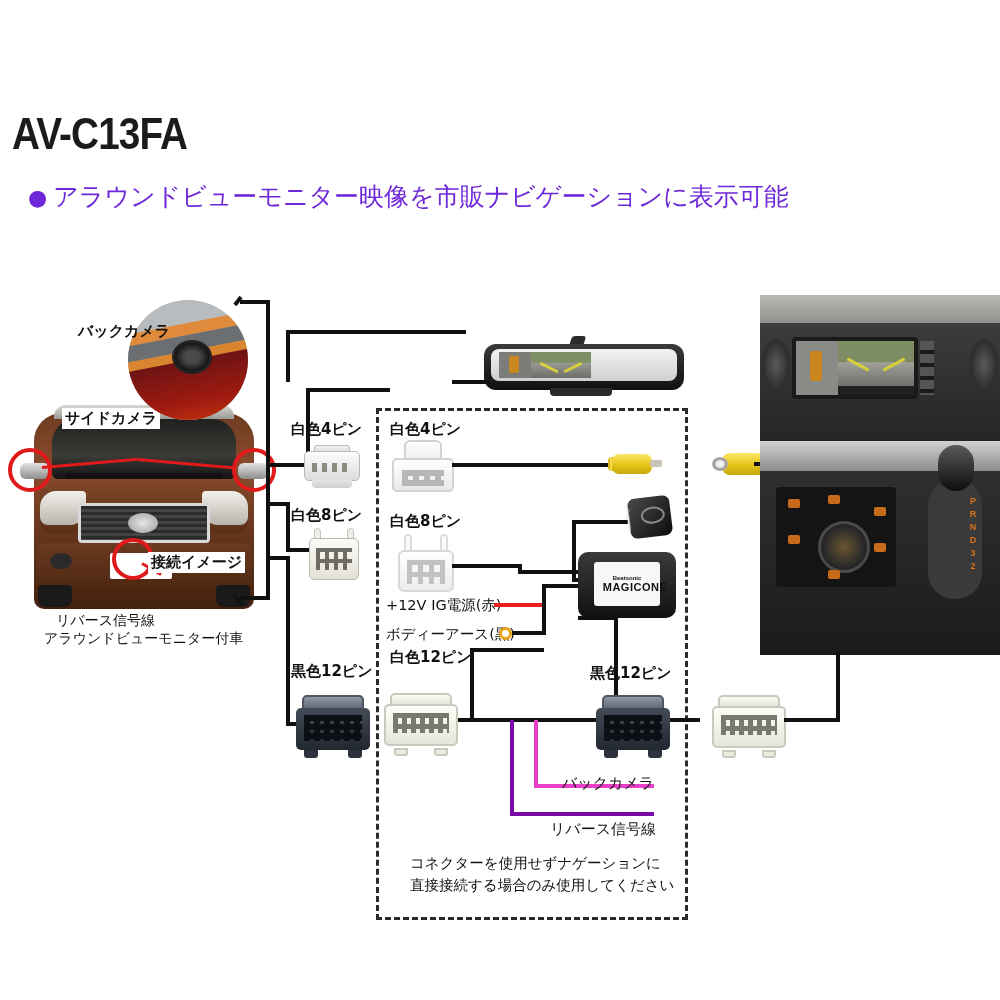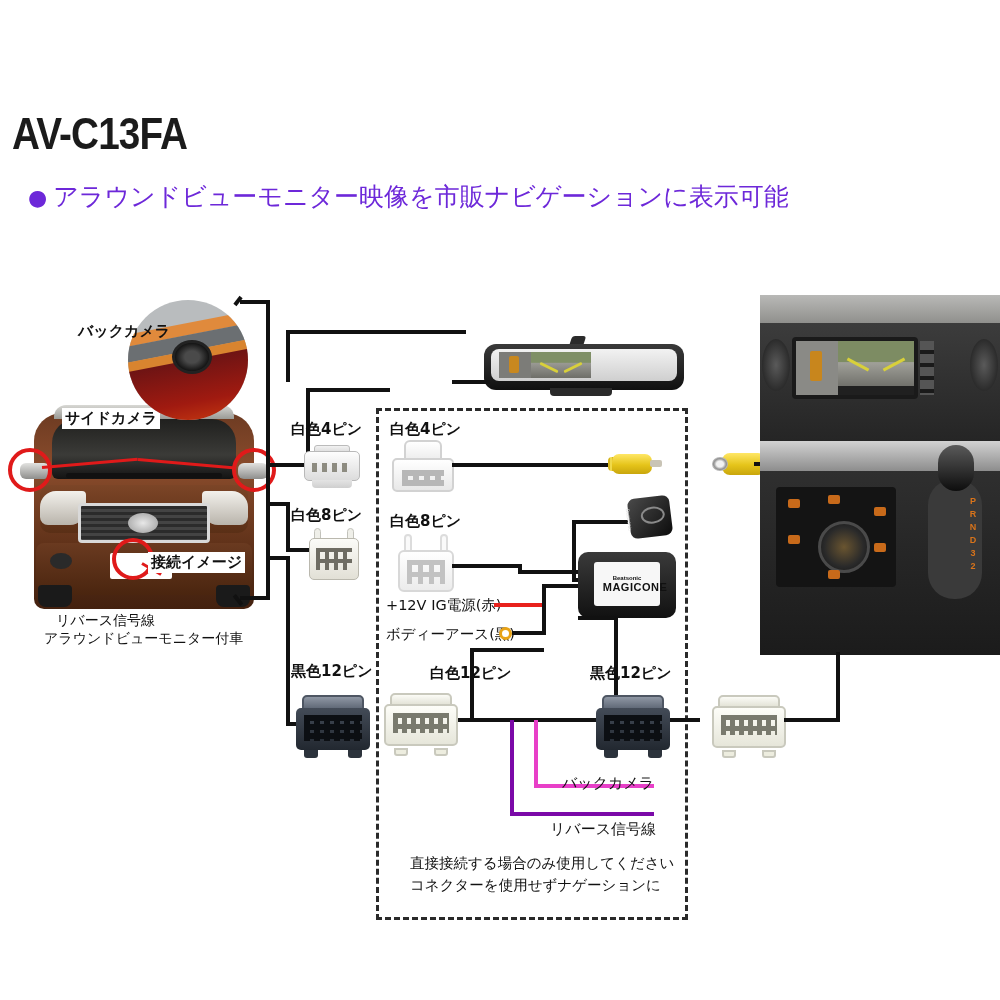--- a/index.html
+++ b/index.html
@@ -383,21 +383,21 @@
     </div>
   </div>
 
   <div class="wire wire-v" style="left:614px;top:616px;height:102px;"></div>
   <div class="wire wire-h" style="left:578px;top:616px;width:40px;"></div>
   <div class="wire wire-h" style="left:452px;top:718px;width:248px;"></div>
 
   <div class="wire wire-v" style="left:470px;top:648px;height:72px;"></div>
   <div class="wire wire-h" style="left:470px;top:648px;width:74px;"></div>
 
-  <div class="lbl jp lbl-b" style="left:390px;top:664px;margin-left:40px;">白色12ピン</div>
+  <div class="lbl jp lbl-b" style="left:390px;top:648px;">白色12ピン</div>
   <div class="cn w12" style="left:384px;top:693px;">
     <div class="w12-top"></div>
     <div class="w12-body"></div>
     <div class="w12-pins"></div>
     <div class="w12-f1"></div>
     <div class="w12-f2"></div>
   </div>
 
   <div class="lbl jp lbl-b" style="left:590px;top:664px;">黒色12ピン</div>
   <div class="cn cn12" style="left:596px;top:695px;">
@@ -410,22 +410,22 @@
 
   <div class="wire wire-v wire-mag" style="left:534px;top:720px;height:68px;"></div>
   <div class="wire wire-h wire-mag" style="left:534px;top:784px;width:120px;"></div>
   <div class="lbl jp" style="left:562px;top:774px;font-size:15px;">バックカメラ</div>
 
   <div class="wire wire-v wire-pur" style="left:510px;top:720px;height:96px;"></div>
   <div class="wire wire-h wire-pur" style="left:510px;top:812px;width:144px;"></div>
   <div class="lbl jp" style="left:550px;top:820px;font-size:15px;">リバース信号線</div>
 
   <div class="note jp">
+    <span class="ind">コネクターを使用せずナゲーションに</span>
     <span class="ind">直接接続する場合のみ使用してください</span>
-    <span class="ind">コネクターを使用せずナゲーションに</span>
   </div>
 
   <div class="mirror">
     <div class="stem"></div>
     <div class="shell"></div>
     <div class="face"></div>
     <div class="scr-l">
         <div class="car"></div>
       </div>
     <div class="scr-r">

